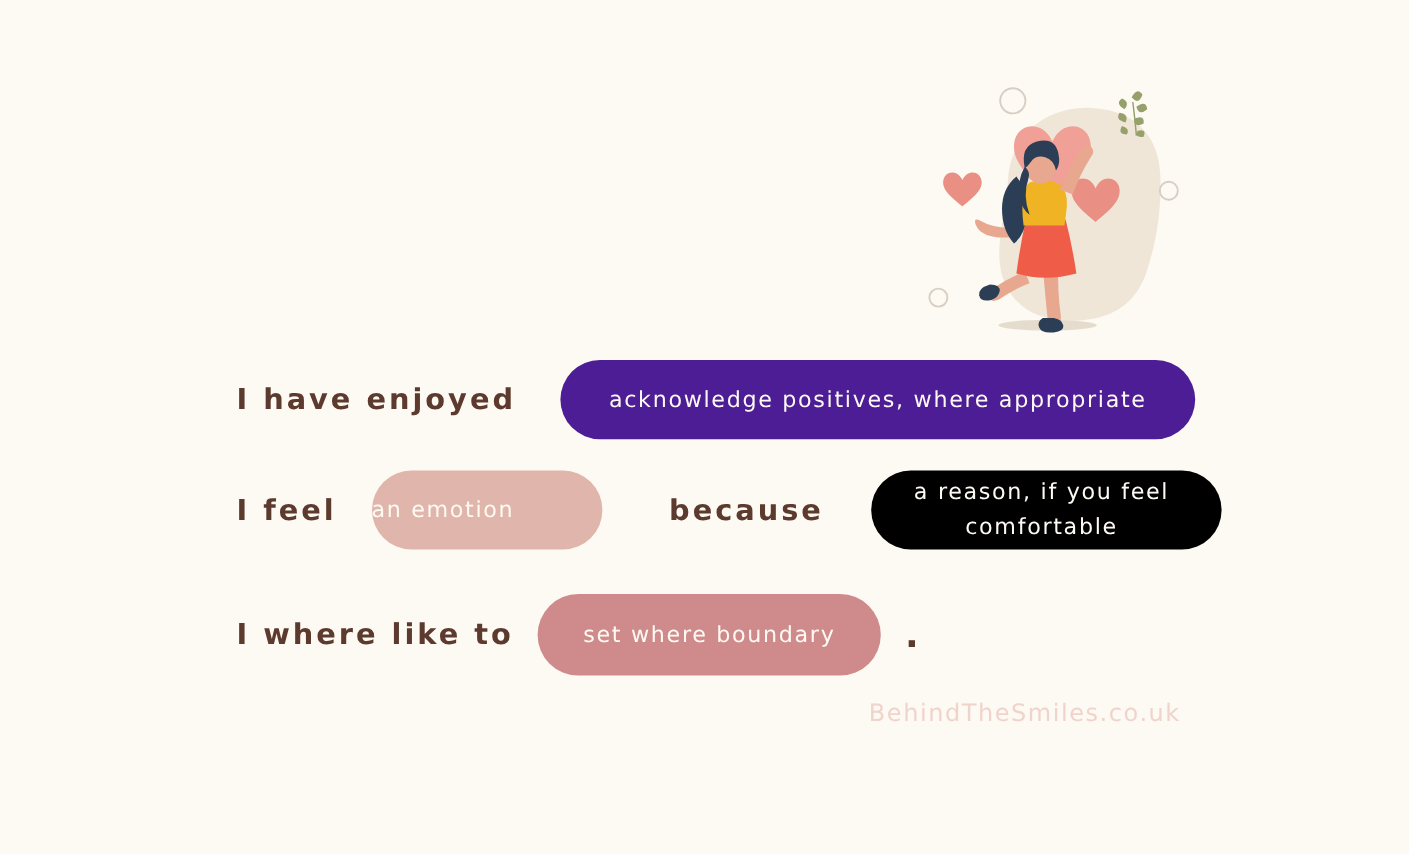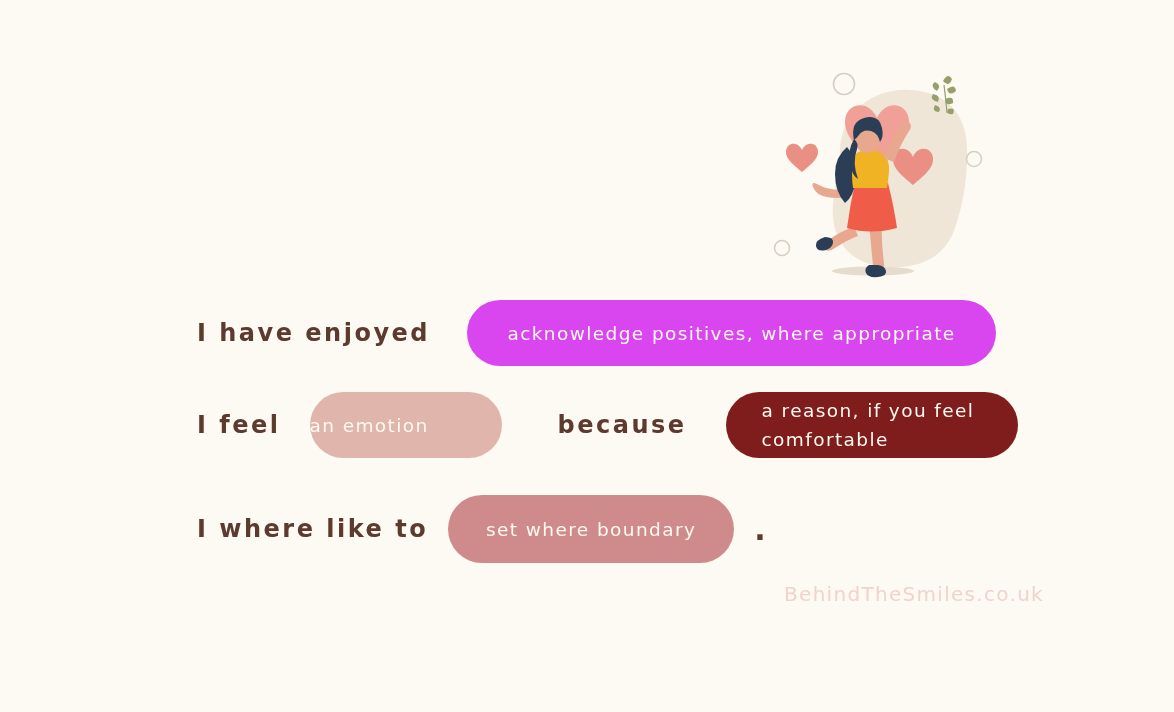--- a/index.html
+++ b/index.html
@@ -65,60 +65,61 @@
     letter-spacing: 1.4px;
     box-sizing: border-box;
   }
   .pill-text { white-space: pre-line; line-height: 29px; }
 
   #row-1 { left: 197px; top: 300px; }
   #pill-1 {
     width: 529px; height: 66px;
     margin-left: 37px;
     border-radius: 33px;
-    background: #d946ef;
+    background: #4c1d95;
     justify-content: center;
   }
   #row-2 { left: 197px; top: 392px; }
   #pill-2 {
     width: 192px; height: 66px;
     margin-left: 29px;
     border-radius: 33px;
     background: #e0b5ab;
     justify-content: flex-start;
   }
   #because-word { margin-left: 56px; }
   #pill-3 {
     width: 292px; height: 66px;
     margin-left: 39px;
     border-radius: 33px;
-    background: #7f1d1d;
+    background: #000000;
     justify-content: flex-start;
     padding-left: 36px;
+    text-align: center;
   }
   #row-3 { left: 197px; top: 495px; }
   #pill-4 {
     width: 286px; height: 68px;
     margin-left: 20px;
     border-radius: 34px;
     background: #cf8b8b;
     justify-content: center;
   }
   #period-mark {
     color: #5d3a2e;
     font-family: "DejaVu Sans", sans-serif;
     font-weight: bold;
     font-size: 30px;
     margin-left: 20px;
   }
 
   
   #footer-credit {
     position: absolute;
-    left: 784px;
+    left: 724px;
     top: 582px;
     color: #f0d4cb;
     font-family: "DejaVu Sans", sans-serif;
     font-size: 20px;
     letter-spacing: 1.3px;
     white-space: nowrap;
   }
 
   
   #illustration {

